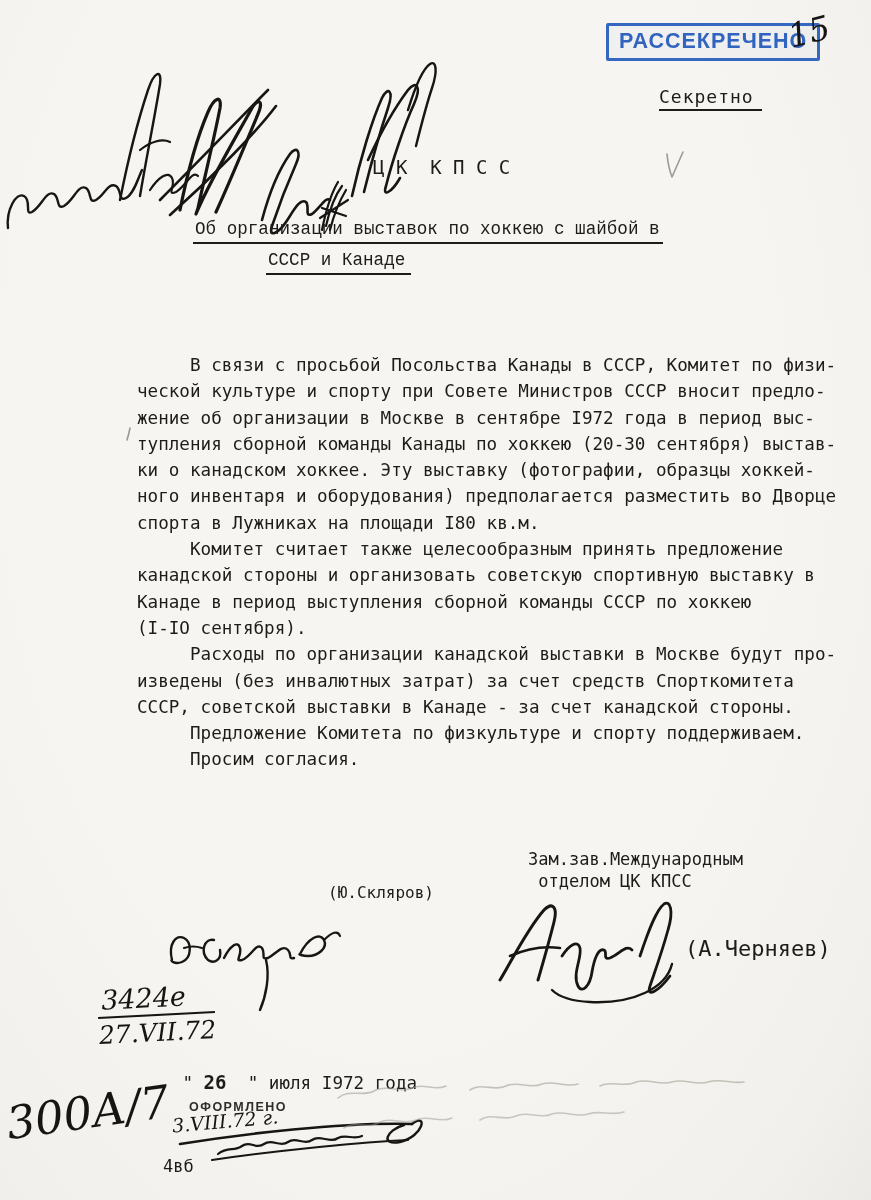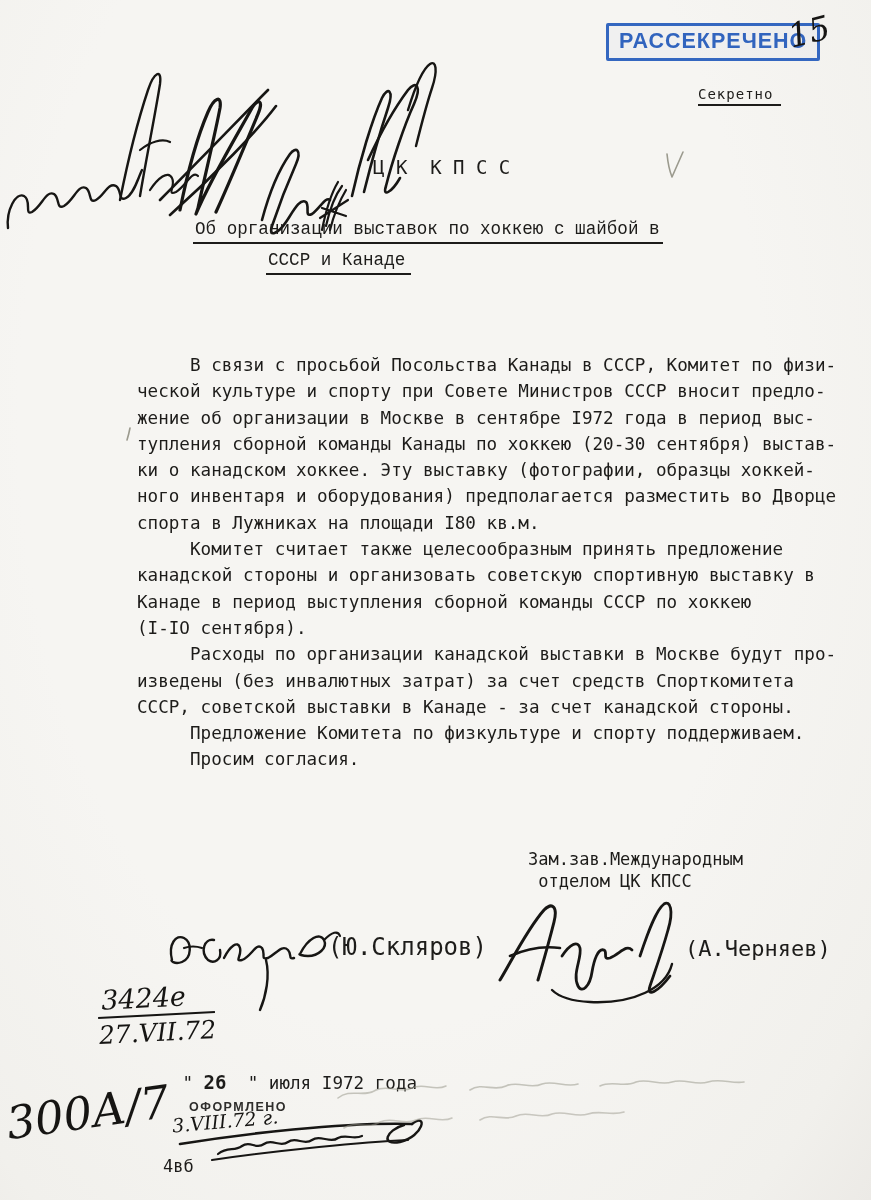--- a/index.html
+++ b/index.html
@@ -62,21 +62,21 @@
     <path class="ink" stroke-width="2.2" d="M322,180 C326,160 332,142 338,132 M326,176 C330,158 336,144 342,136 M330,180 C334,164 340,150 346,140 M320,168 L348,150 M322,158 L346,166"></path>
     <path class="ink" stroke-width="2.6" d="M352,146 C360,110 372,70 382,48 C388,36 394,40 388,58 C380,82 370,118 364,142"></path>
     <path class="ink" stroke-width="2.6" d="M368,110 C380,84 396,56 408,40 C416,30 422,36 414,54 C404,76 392,112 386,136 C382,148 392,142 400,128"></path>
     <path class="ink" stroke-width="2.4" d="M408,60 C416,34 424,18 430,14 C436,10 438,20 432,38 C426,56 420,80 416,96"></path>
   </svg>
 
   <div class="abs stamp-blue" style="left:606px;top:23px;">РАССЕКРЕЧЕНО</div>
 
   <div class="abs hw" style="left:788px;top:12px;font-size:33px;transform:rotate(-14deg);">15</div>
 
-  <div class="abs typed underline-typed" style="left:659px;top:86px;font-size:14px;letter-spacing:1px;padding-right:8px;margin-left:39px;">Секретно</div>
+  <div class="abs typed underline-typed" style="left:659px;top:86px;font-size:18px;letter-spacing:1px;padding-right:8px;">Секретно</div>
 
   <svg class="abs" style="left:655px;top:148px;" width="36" height="36" viewBox="0 0 36 36">
     <path class="pencil" stroke-width="1.6" d="M12,6 C13,16 15,24 17,29 L28,4"></path>
   </svg>
 
   <div class="abs typed" style="left:373px;top:156px;font-size:19px;">Ц К  К П С С</div>
 
   <div class="abs typed title-line underline-typed" style="left:193px;top:219px;padding:0 3px 3px 2px;">Об организации выставок по хоккею с шайбой в</div>
   <div class="abs typed title-line underline-typed" style="left:266px;top:250px;padding:0 6px 3px 2px;">СССР и Канаде</div>
 
@@ -99,21 +99,21 @@
   </svg>
 
   <svg class="abs" style="left:494px;top:894px;" width="210" height="118" viewBox="0 0 210 118">
     <path class="ink" stroke-width="3" d="M6,86 C18,66 34,34 50,16 C58,8 64,12 60,28 C54,52 48,72 44,86"></path>
     <path class="ink" stroke-width="2.6" d="M16,62 C34,54 52,52 66,54"></path>
     <path class="ink" stroke-width="2.8" d="M68,62 C76,50 84,46 86,54 C88,64 78,80 84,92 C88,100 96,92 98,78 C100,66 104,54 110,56 C114,58 108,66 116,64 C126,60 132,50 138,56"></path>
     <path class="ink" stroke-width="2.8" d="M146,62 C154,38 162,16 170,10 C176,6 180,16 174,36 C168,58 160,80 156,92 C152,104 164,98 176,82"></path>
     <path class="ink" stroke-width="2.4" d="M178,70 C172,94 140,110 96,108 C76,107 64,102 58,96"></path>
   </svg>
 
-  <div class="abs typed" style="left:328px;top:933px;font-size:24px;">(Ю.Скляров)</div>
+  <div class="abs typed" style="left:328px;top:883px;font-size:16px;">(Ю.Скляров)</div>
   <div class="abs typed" style="left:685px;top:936px;font-size:22px;">(А.Черняев)</div>
 
   <div class="abs" style="left:98px;top:982px;transform:rotate(-3deg);">
     <div class="hw" style="font-size:27px;border-bottom:2.5px solid #161513;padding:0 10px 1px 4px;">3424е</div>
     <div class="hw" style="font-size:25px;padding-top:2px;">27.VII.72</div>
   </div>
 
   <div class="abs typed date-line" style="left:140px;top:1051px;">
     <span>" </span><span class="day">26</span><span>  " июля I972 года</span>
   </div>

